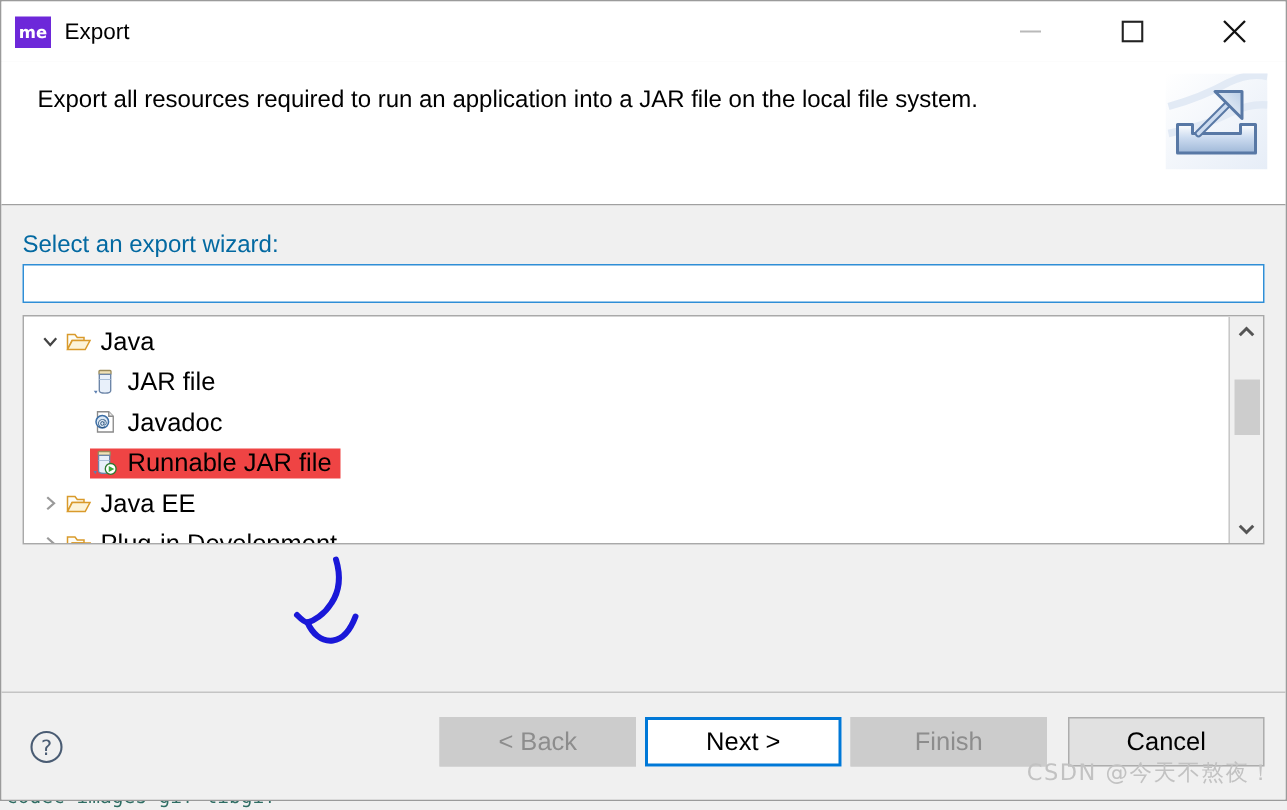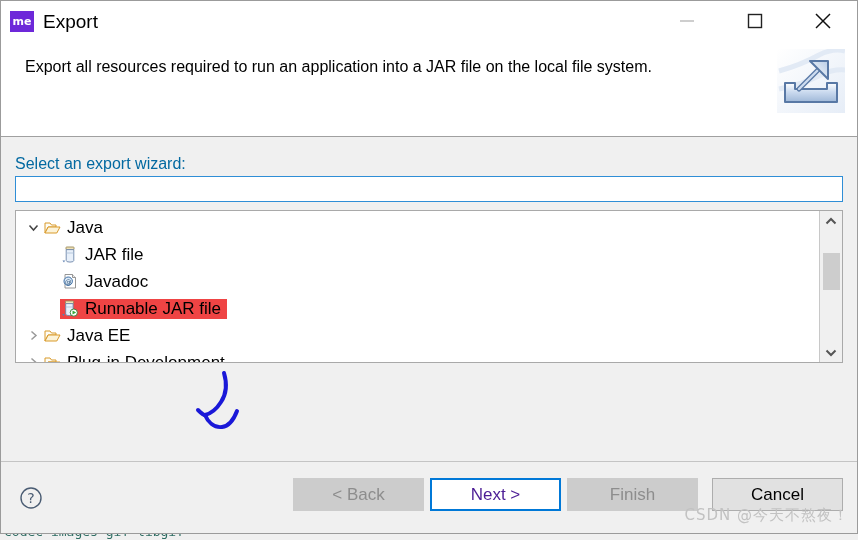--- a/index.html
+++ b/index.html
@@ -48,21 +48,21 @@
     color: #ffffff;
     font-size: 11px;
     font-weight: bold;
     display: flex;
     align-items: center;
     justify-content: center;
     letter-spacing: 0px;
     font-family: "DejaVu Sans", sans-serif;
   }
   .title-text {
-    font-size: 19px;
+    font-size: 15px;
     color: #000000;
     line-height: 1;
   }
   .win-controls {
     position: absolute;
     right: 0;
     top: 0;
     height: 40px;
     display: flex;
   }
@@ -243,21 +243,21 @@
     color: #8d8d8d;
     border: 1px solid #cccccc;
   }
   .btn.enabled {
     background: #e1e1e1;
     color: #000000;
     border: 1px solid #adadad;
   }
   .btn.default {
     background: #ffffff;
-    color: #4c1d95;
+    color: #000000;
     border: 2px solid #0078d7;
     margin: 0 6px;
   }
   .btn.cancel { margin-left: 14px; }
 
   .watermark {
     position: absolute;
     right: 8px;
     bottom: 8px;
     font-size: 15px;

